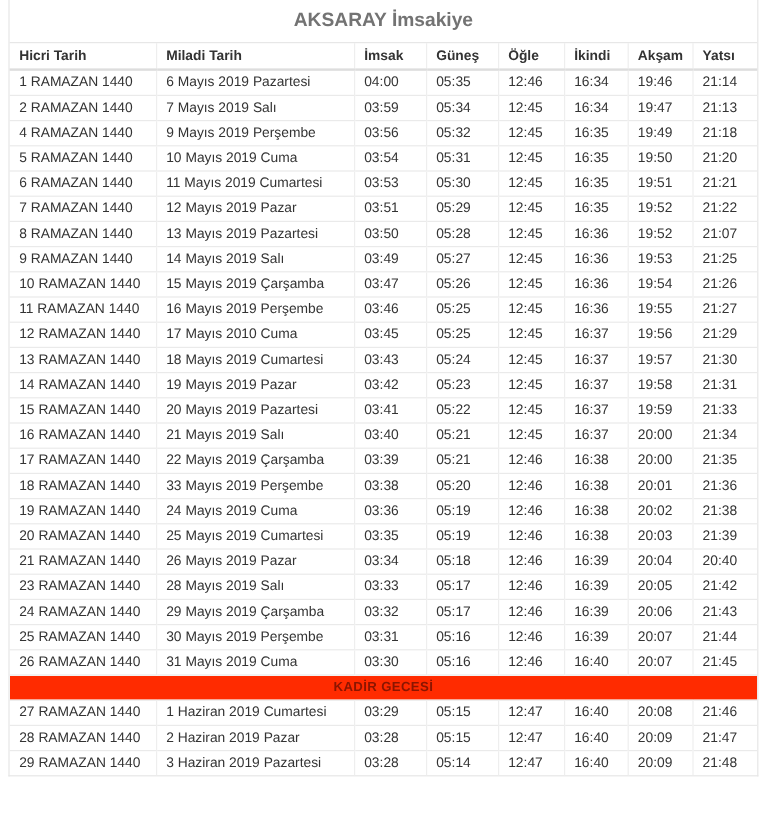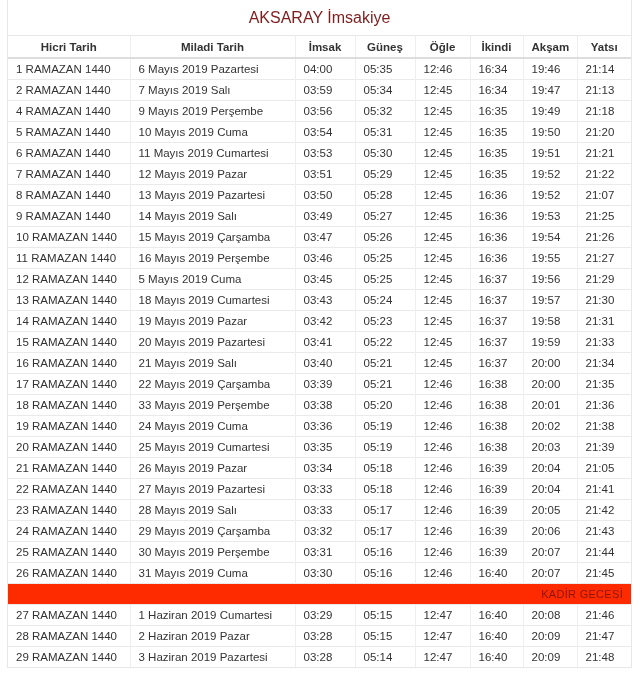--- a/index.html
+++ b/index.html
@@ -19,40 +19,40 @@
     width: 625px;
     border: 1px solid #e7e7e7;
     border-top: none;
     background: #ffffff;
   }
   .panel-title {
     height: 36px;
     line-height: 36px;
     text-align: center;
     font-size: 16px;
-    font-weight: normal;
-    color: #7f1d1d;
+    font-weight: bold;
+    color: #737373;
     border-bottom: 1px solid #e7e7e7;
   }
   table.imsakiye {
     width: 100%;
     border-collapse: collapse;
     table-layout: fixed;
     font-size: 11.5px;
   }
   col.c-hicri  { width: 122px; }
   col.c-miladi { width: 165px; }
   col.c-imsak  { width: 60px; }
   col.c-gunes  { width: 60px; }
   col.c-ogle   { width: 55px; }
   col.c-ikindi { width: 53px; }
   col.c-aksam  { width: 54px; }
   col.c-yatsi  { width: auto; }
   table.imsakiye th {
-    text-align: center;
+    text-align: left;
     font-weight: bold;
     height: 22px;
     padding: 0 8px;
     border-bottom: 2px solid #dddddd;
     border-left: 1px solid #eeeeee;
     color: #333333;
     white-space: nowrap;
     overflow: hidden;
   }
   table.imsakiye th:first-child { border-left: none; }
@@ -61,22 +61,22 @@
     padding: 0 8px;
     border-top: 1px solid #eaeaea;
     border-left: 1px solid #eeeeee;
     white-space: nowrap;
     overflow: hidden;
     color: #333333;
   }
   table.imsakiye td:first-child { border-left: none; }
   table.imsakiye tr.banner-row td {
     border-left: none;
-    text-align: right;
-    font-weight: normal;
+    text-align: center;
+    font-weight: bold;
     font-size: 11px;
     letter-spacing: .3px;
   }
 </style>
 </head>
 <body>
 
 <div class="page">
   <div class="imsakiye-panel">
 
@@ -201,21 +201,21 @@
             <td>16 Mayıs 2019 Perşembe</td>
             <td>03:46</td>
             <td>05:25</td>
             <td>12:45</td>
             <td>16:36</td>
             <td>19:55</td>
             <td>21:27</td>
           </tr>
           <tr>
             <td>12 RAMAZAN 1440</td>
-            <td>5 Mayıs 2019 Cuma</td>
+            <td>17 Mayıs 2010 Cuma</td>
             <td>03:45</td>
             <td>05:25</td>
             <td>12:45</td>
             <td>16:37</td>
             <td>19:56</td>
             <td>21:29</td>
           </tr>
           <tr>
             <td>13 RAMAZAN 1440</td>
             <td>18 Mayıs 2019 Cumartesi</td>
@@ -297,31 +297,21 @@
             <td>21:39</td>
           </tr>
           <tr>
             <td>21 RAMAZAN 1440</td>
             <td>26 Mayıs 2019 Pazar</td>
             <td>03:34</td>
             <td>05:18</td>
             <td>12:46</td>
             <td>16:39</td>
             <td>20:04</td>
-            <td>21:05</td>
-          </tr>
-          <tr>
-            <td>22 RAMAZAN 1440</td>
-            <td>27 Mayıs 2019 Pazartesi</td>
-            <td>03:33</td>
-            <td>05:18</td>
-            <td>12:46</td>
-            <td>16:39</td>
-            <td>20:04</td>
-            <td>21:41</td>
+            <td>20:40</td>
           </tr>
           <tr>
             <td>23 RAMAZAN 1440</td>
             <td>28 Mayıs 2019 Salı</td>
             <td>03:33</td>
             <td>05:17</td>
             <td>12:46</td>
             <td>16:39</td>
             <td>20:05</td>
             <td>21:42</td>

